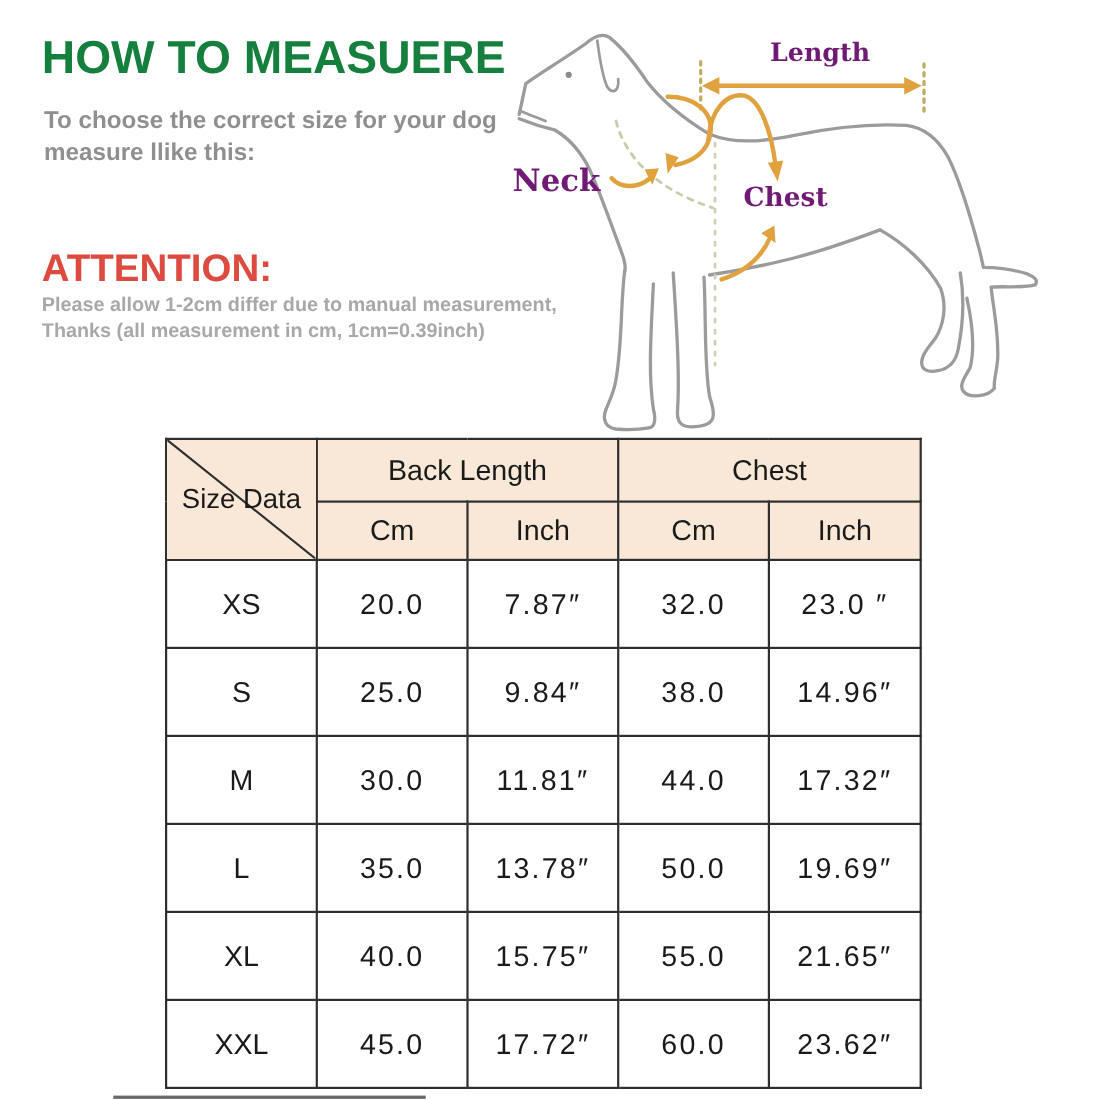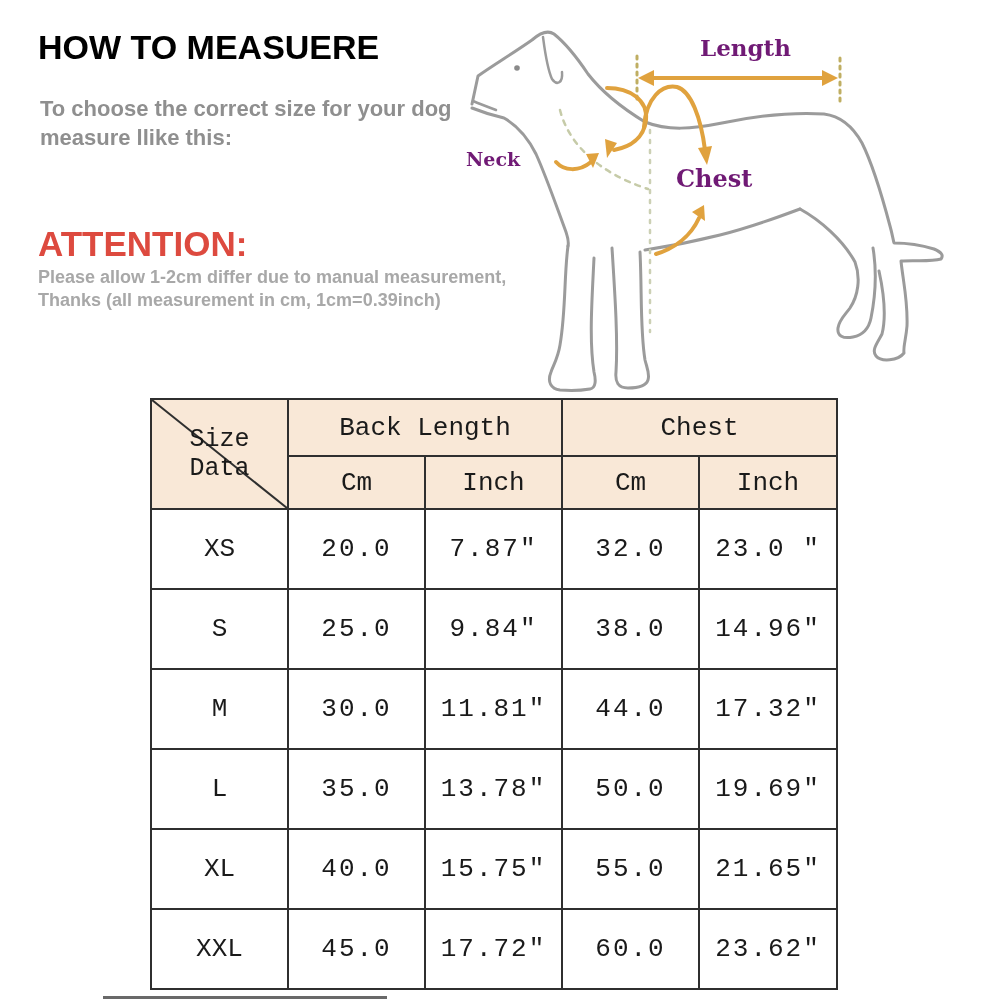--- a/index.html
+++ b/index.html
@@ -1,35 +1,35 @@
 <!DOCTYPE html>
 <html><head>
 <meta charset="utf-8">
 <style>
   html,body{margin:0;padding:0;background:#fff;}
   .canvas{position:relative;width:1000px;height:1000px;background:#ffffff;overflow:hidden;
           font-family:"Liberation Sans", sans-serif;}
   .abs{position:absolute;}
 
   
-  .main-title{left:38px;top:28px;font-size:34px;font-weight:bold;color:#000000;letter-spacing:0px;white-space:nowrap;}
+  .main-title{left:38px;top:28px;font-size:42px;font-weight:bold;color:#15803d;letter-spacing:0px;white-space:nowrap;}
   .subtitle{left:40px;top:94px;font-size:22px;color:#8f8f8f;line-height:29px;font-weight:bold;}
   .attention-title{left:38px;top:224px;font-size:35px;font-weight:bold;color:#dd4a3f;}
   .attention-body{left:38px;top:266px;font-size:18px;color:#a8a8a8;line-height:23px;font-weight:bold;}
 
   
   .diagram-label{font-family:"DejaVu Serif","Liberation Serif",serif;font-weight:bold;color:#701a75;}
   .label-length{left:700px;top:34px;width:90px;text-align:center;font-size:23px;}
-  .label-neck{left:466px;top:148px;font-size:19px;}
+  .label-neck{left:466px;top:148px;font-size:28px;}
   .label-chest{left:676px;top:164px;font-size:24px;}
 
   
   table.size-table{position:absolute;left:150px;top:398px;width:686px;height:590px;
                    border-collapse:collapse;table-layout:fixed;
-                   font-family:Liberation Mono, monospace;color:#1a1a1a;}
+                   font-family:Liberation Sans, sans-serif;color:#1a1a1a;}
   .size-table td,.size-table th{border:2px solid #2f2f2f;text-align:center;vertical-align:middle;
                    font-weight:normal;font-size:26px;padding:0;}
   .size-table .hdr{background:#f9e8d7;}
   .size-table .num{letter-spacing:2px;}
   .corner-cell{position:relative;}
   .corner-cell svg{position:absolute;left:0;top:0;width:100%;height:100%;}
   .corner-text{position:absolute;left:0;top:0;width:100%;height:100%;display:flex;
                align-items:center;justify-content:center;font-size:25px;}
   .artifact{left:103px;top:996px;width:284px;height:3px;background:#4f4f4f;opacity:.85;}
 </style>

